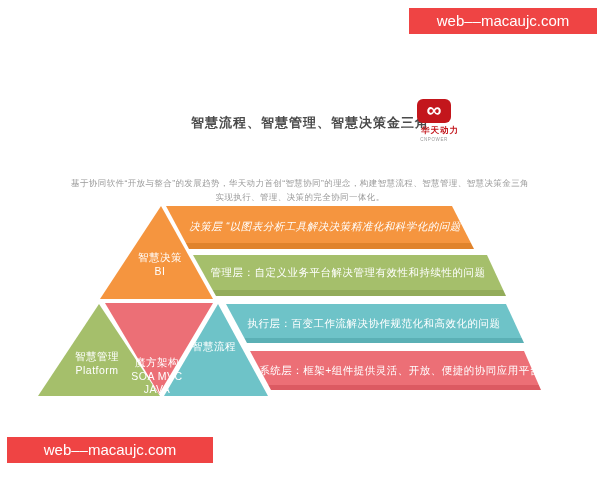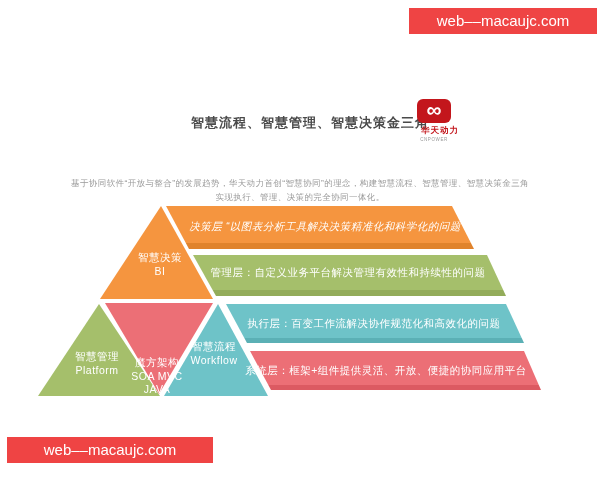--- a/index.html
+++ b/index.html
@@ -106,23 +106,22 @@
     <div>智慧管理</div>
     <div>Platform</div>
   </div>
   <div class="plabel tri-label" style="left:107px;top:316px;margin-top:40px;">
     <div>魔方架构</div>
     <div>SOA MVC</div>
     <div>JAVA</div>
   </div>
   <div class="plabel tri-label" style="left:164px;top:340px;">
     <div>智慧流程</div>
-    <div>Workflow</div>
   </div>
 
   <div class="plabel band-label" style="left:185px;top:220px;width:280px;font-style:italic;">决策层 “以图表分析工具解决决策精准化和科学化的问题</div>
   <div class="plabel band-label" style="left:198px;top:266px;width:300px;">管理层：自定义业务平台解决管理有效性和持续性的问题</div>
   <div class="plabel band-label" style="left:230px;top:317px;width:288px;">执行层：百变工作流解决协作规范化和高效化的问题</div>
-  <div class="plabel band-label" style="left:241px;top:364px;width:290px;">系统层：框架+组件提供灵活、开放、便捷的协同应用平台</div>
+  <div class="plabel band-label" style="left:255px;top:364px;width:290px;">系统层：框架+组件提供灵活、开放、便捷的协同应用平台</div>
 
   <div class="watermark wm-bottom">web––macaujc.com</div>
 
 </div>
 
 </body></html>

